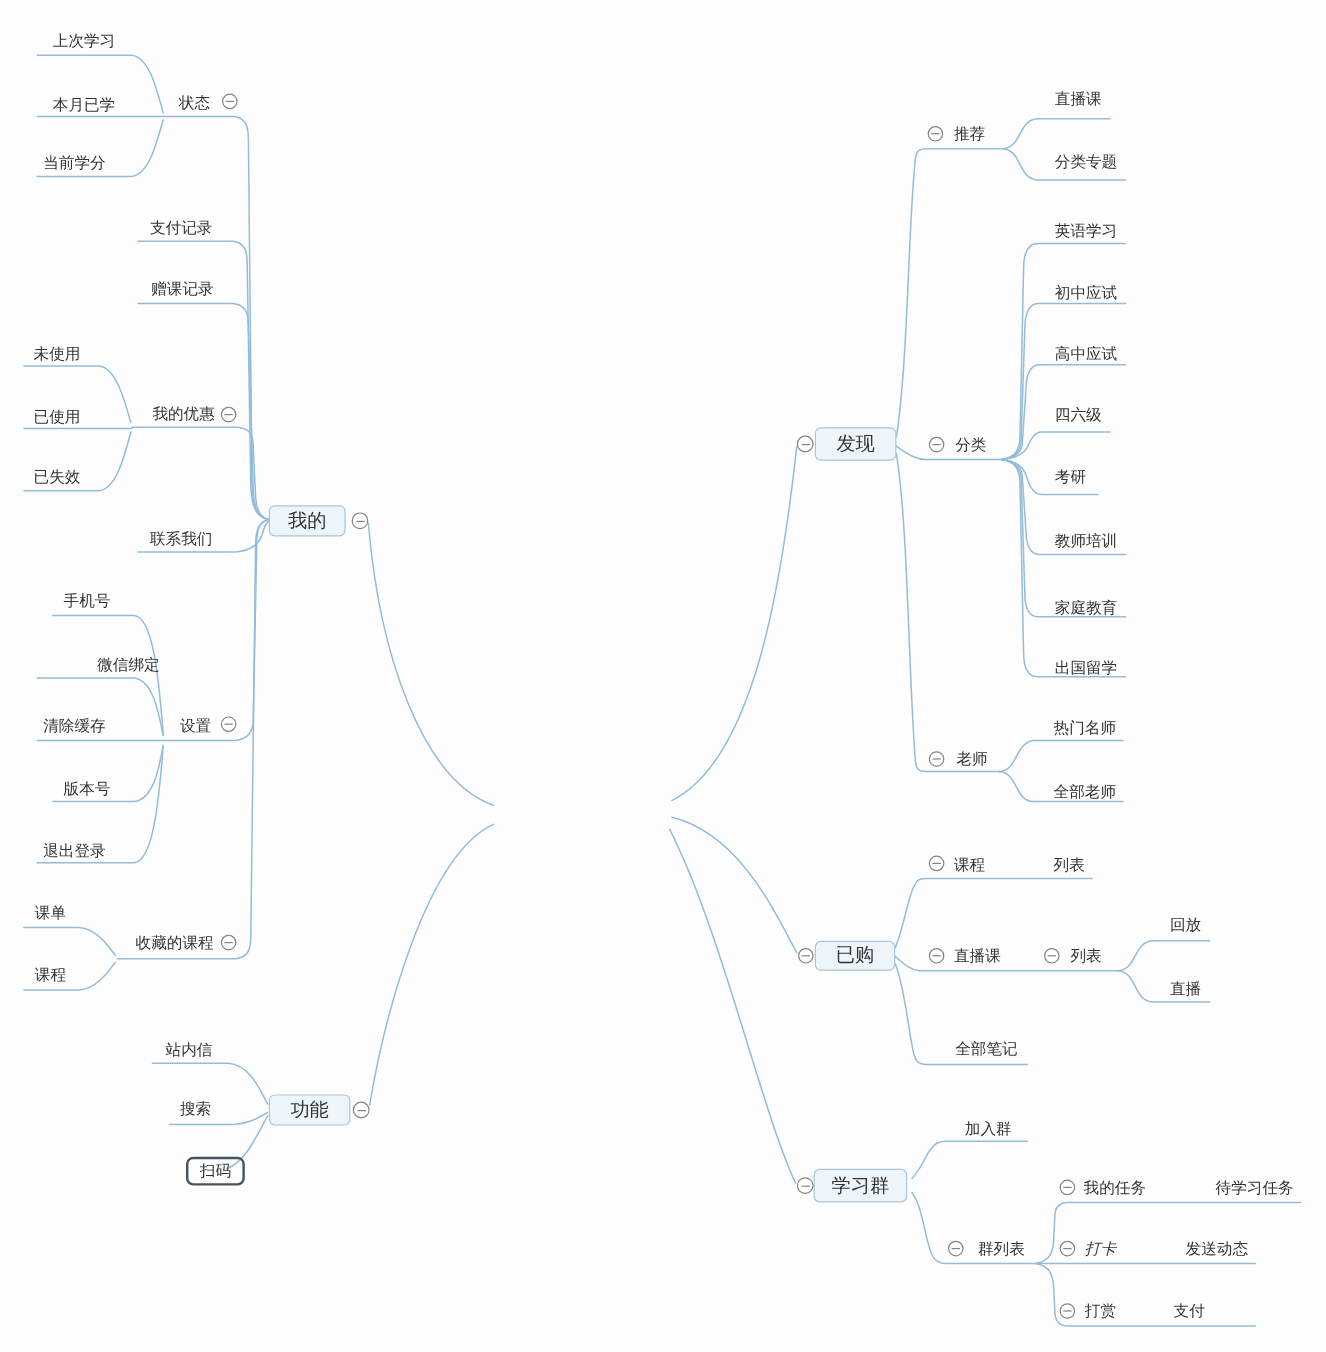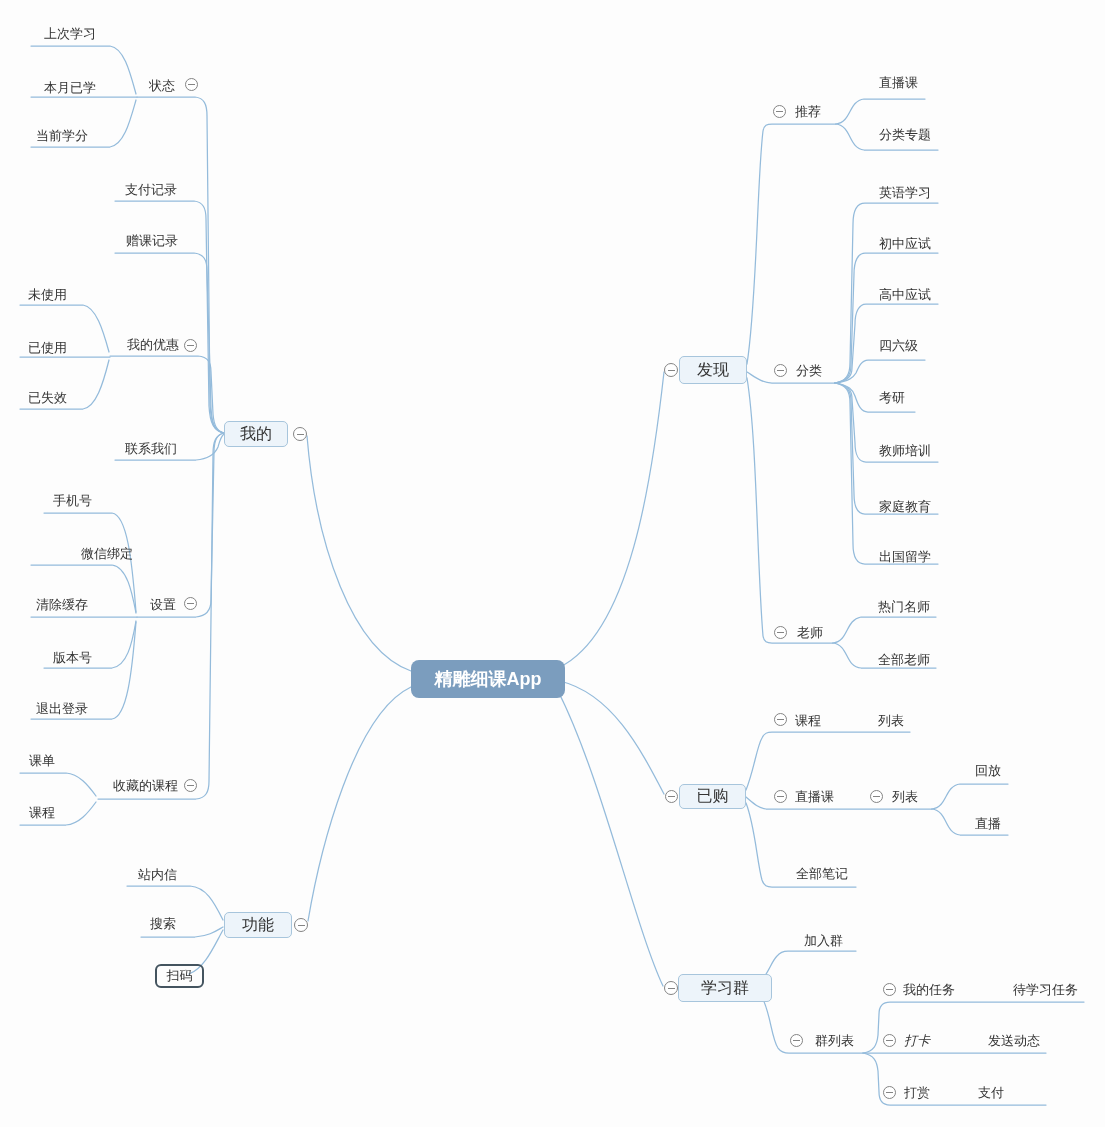--- a/index.html
+++ b/index.html
@@ -93,27 +93,26 @@
       <path d="M932 809 C948 811 944 833 960 835 H1008"></path>
       <path d="M746 803 C755 826 757 862 762 880 C764 886 767 887 772 887 H856"></path>
 
       <path d="M760 982 C769 973 771 962 777 956 C780 952 783 951 788 951 H856"></path>
       <path d="M760 994 C770 1007 771 1038 778 1048 C781 1052 784 1053 789 1053 H1046"></path>
       <path d="M863 1053 C874 1051 877 1045 878 1035 L879 1014 C879 1006 883 1002 890 1002 H1084"></path>
       <path d="M863 1053 C874 1055 877 1061 878 1071 L879 1092 C879 1101 883 1105 890 1105 H1046"></path>
     </g>
   </svg>
 
-  <div class="root-node" style="left:411px;top:660px;width:154px;height:38px;">精雕细课App</div>
 
   <div class="node" style="left:224px;top:421px;width:64px;height:26px;">我的</div>
   <div class="node" style="left:224px;top:912px;width:68px;height:26px;">功能</div>
   <div class="node" style="left:679px;top:356px;width:68px;height:28px;">发现</div>
   <div class="node" style="left:679px;top:784px;width:67px;height:25px;">已购</div>
-  <div class="node" style="left:678px;top:974px;width:94px;height:28px;">学习群</div>
+  <div class="node" style="left:678px;top:974px;width:78px;height:28px;">学习群</div>
 
   <div class="topic" style="left:44px;top:26px;">上次学习</div>
   <div class="topic" style="left:44px;top:80px;">本月已学</div>
   <div class="topic" style="left:36px;top:128px;">当前学分</div>
   <div class="topic" style="left:149px;top:78px;">状态</div>
   <div class="topic" style="left:125px;top:182px;">支付记录</div>
   <div class="topic" style="left:126px;top:233px;">赠课记录</div>
   <div class="topic" style="left:28px;top:287px;">未使用</div>
   <div class="topic" style="left:28px;top:340px;">已使用</div>
   <div class="topic" style="left:28px;top:390px;">已失效</div>

